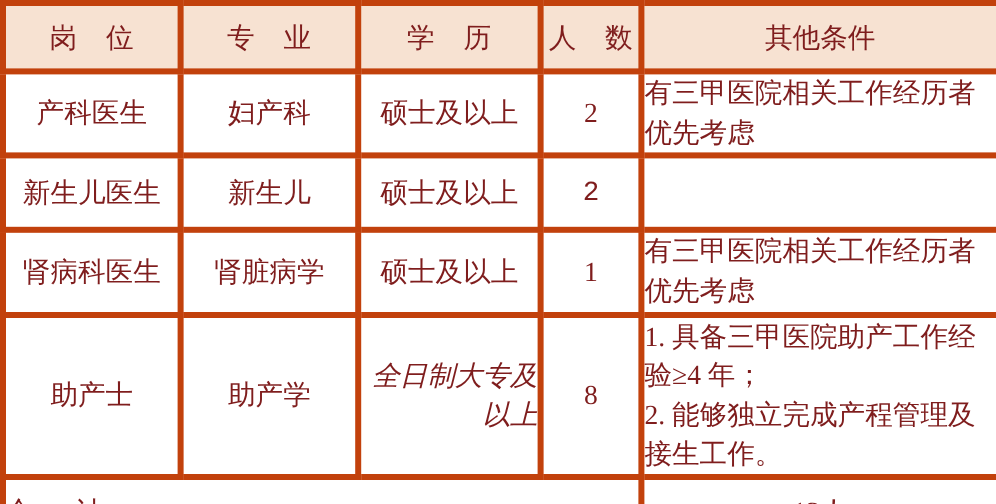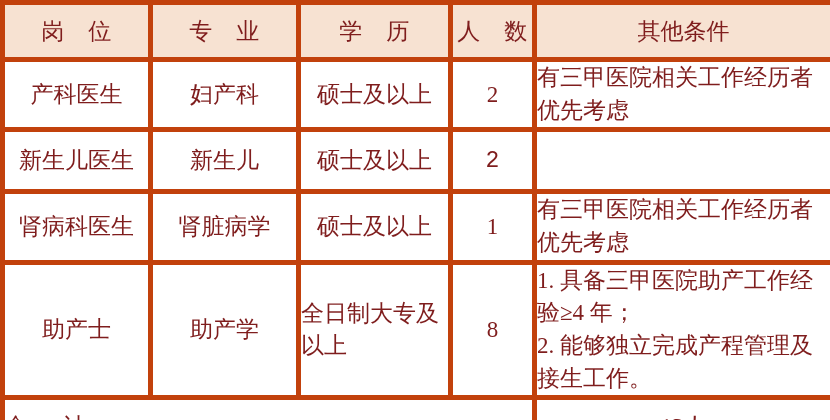--- a/index.html
+++ b/index.html
@@ -65,21 +65,22 @@
   td.other .line { display: block; }
   .h-r1 { height: 62px; }
   .h-r2 { height: 62px; font-family: Liberation Mono, monospace; }
   .h-r3 { height: 62px; }
   .h-r4 { height: 96px; }
   .h-total { height: 58px; }
 
   .edu-two {
     line-height: 1.38;
     display: block;
-    text-align: left;
+    text-align: right;
+    font-style: italic;
   }
   .total-label {
     text-align: left;
     letter-spacing: 6px;
     font-size: 19px;
   }
   .total-value {
     text-align: center;
     font-size: 19px;
   }

